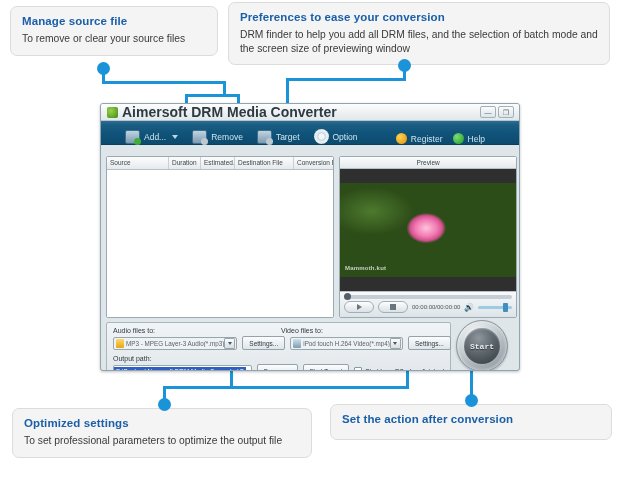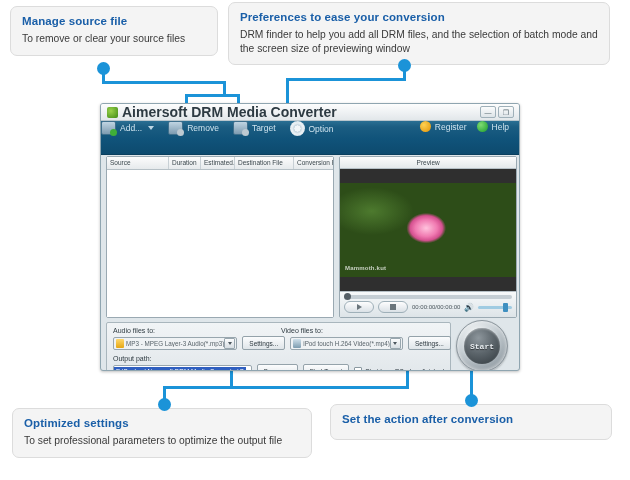--- a/index.html
+++ b/index.html
@@ -75,25 +75,25 @@
   .winbtns { margin-left: auto; display: flex; gap: 2px; padding-right: 2px; }
   .winbtn {
     width: 16px; height: 12px;
     border: 1px solid #9fb0b9; border-radius: 2px;
     background: linear-gradient(to bottom,#fbfcfc,#dde4e8);
     display: flex; align-items: center; justify-content: center;
     font-size: 7px; color: #5a6a73; line-height: 1;
   }
 
   .toolbar {
-    height: 34px;
+    height: 24px;
     background: linear-gradient(to bottom,#2a6f93 0%,#1b5d82 18%,#10537a 55%,#0d4a6e 100%);
     border-bottom: 1px solid #0a3f5e;
-    display: flex; align-items: flex-start;
-    padding: 0 0;
+    display: flex; align-items: flex-end;
+    padding: 0 24px;
   }
   .tb-item {
     display: flex; align-items: center; gap: 4px;
     margin-right: 14px; color: #cfe4ef;
     font-size: 8.5px; white-space: nowrap;
   }
   .tb-ico {
     width: 15px; height: 14px; border-radius: 2px;
     background: linear-gradient(to bottom,#bfd4e2,#7d9bb0);
     border: 1px solid #3f6f8c;

